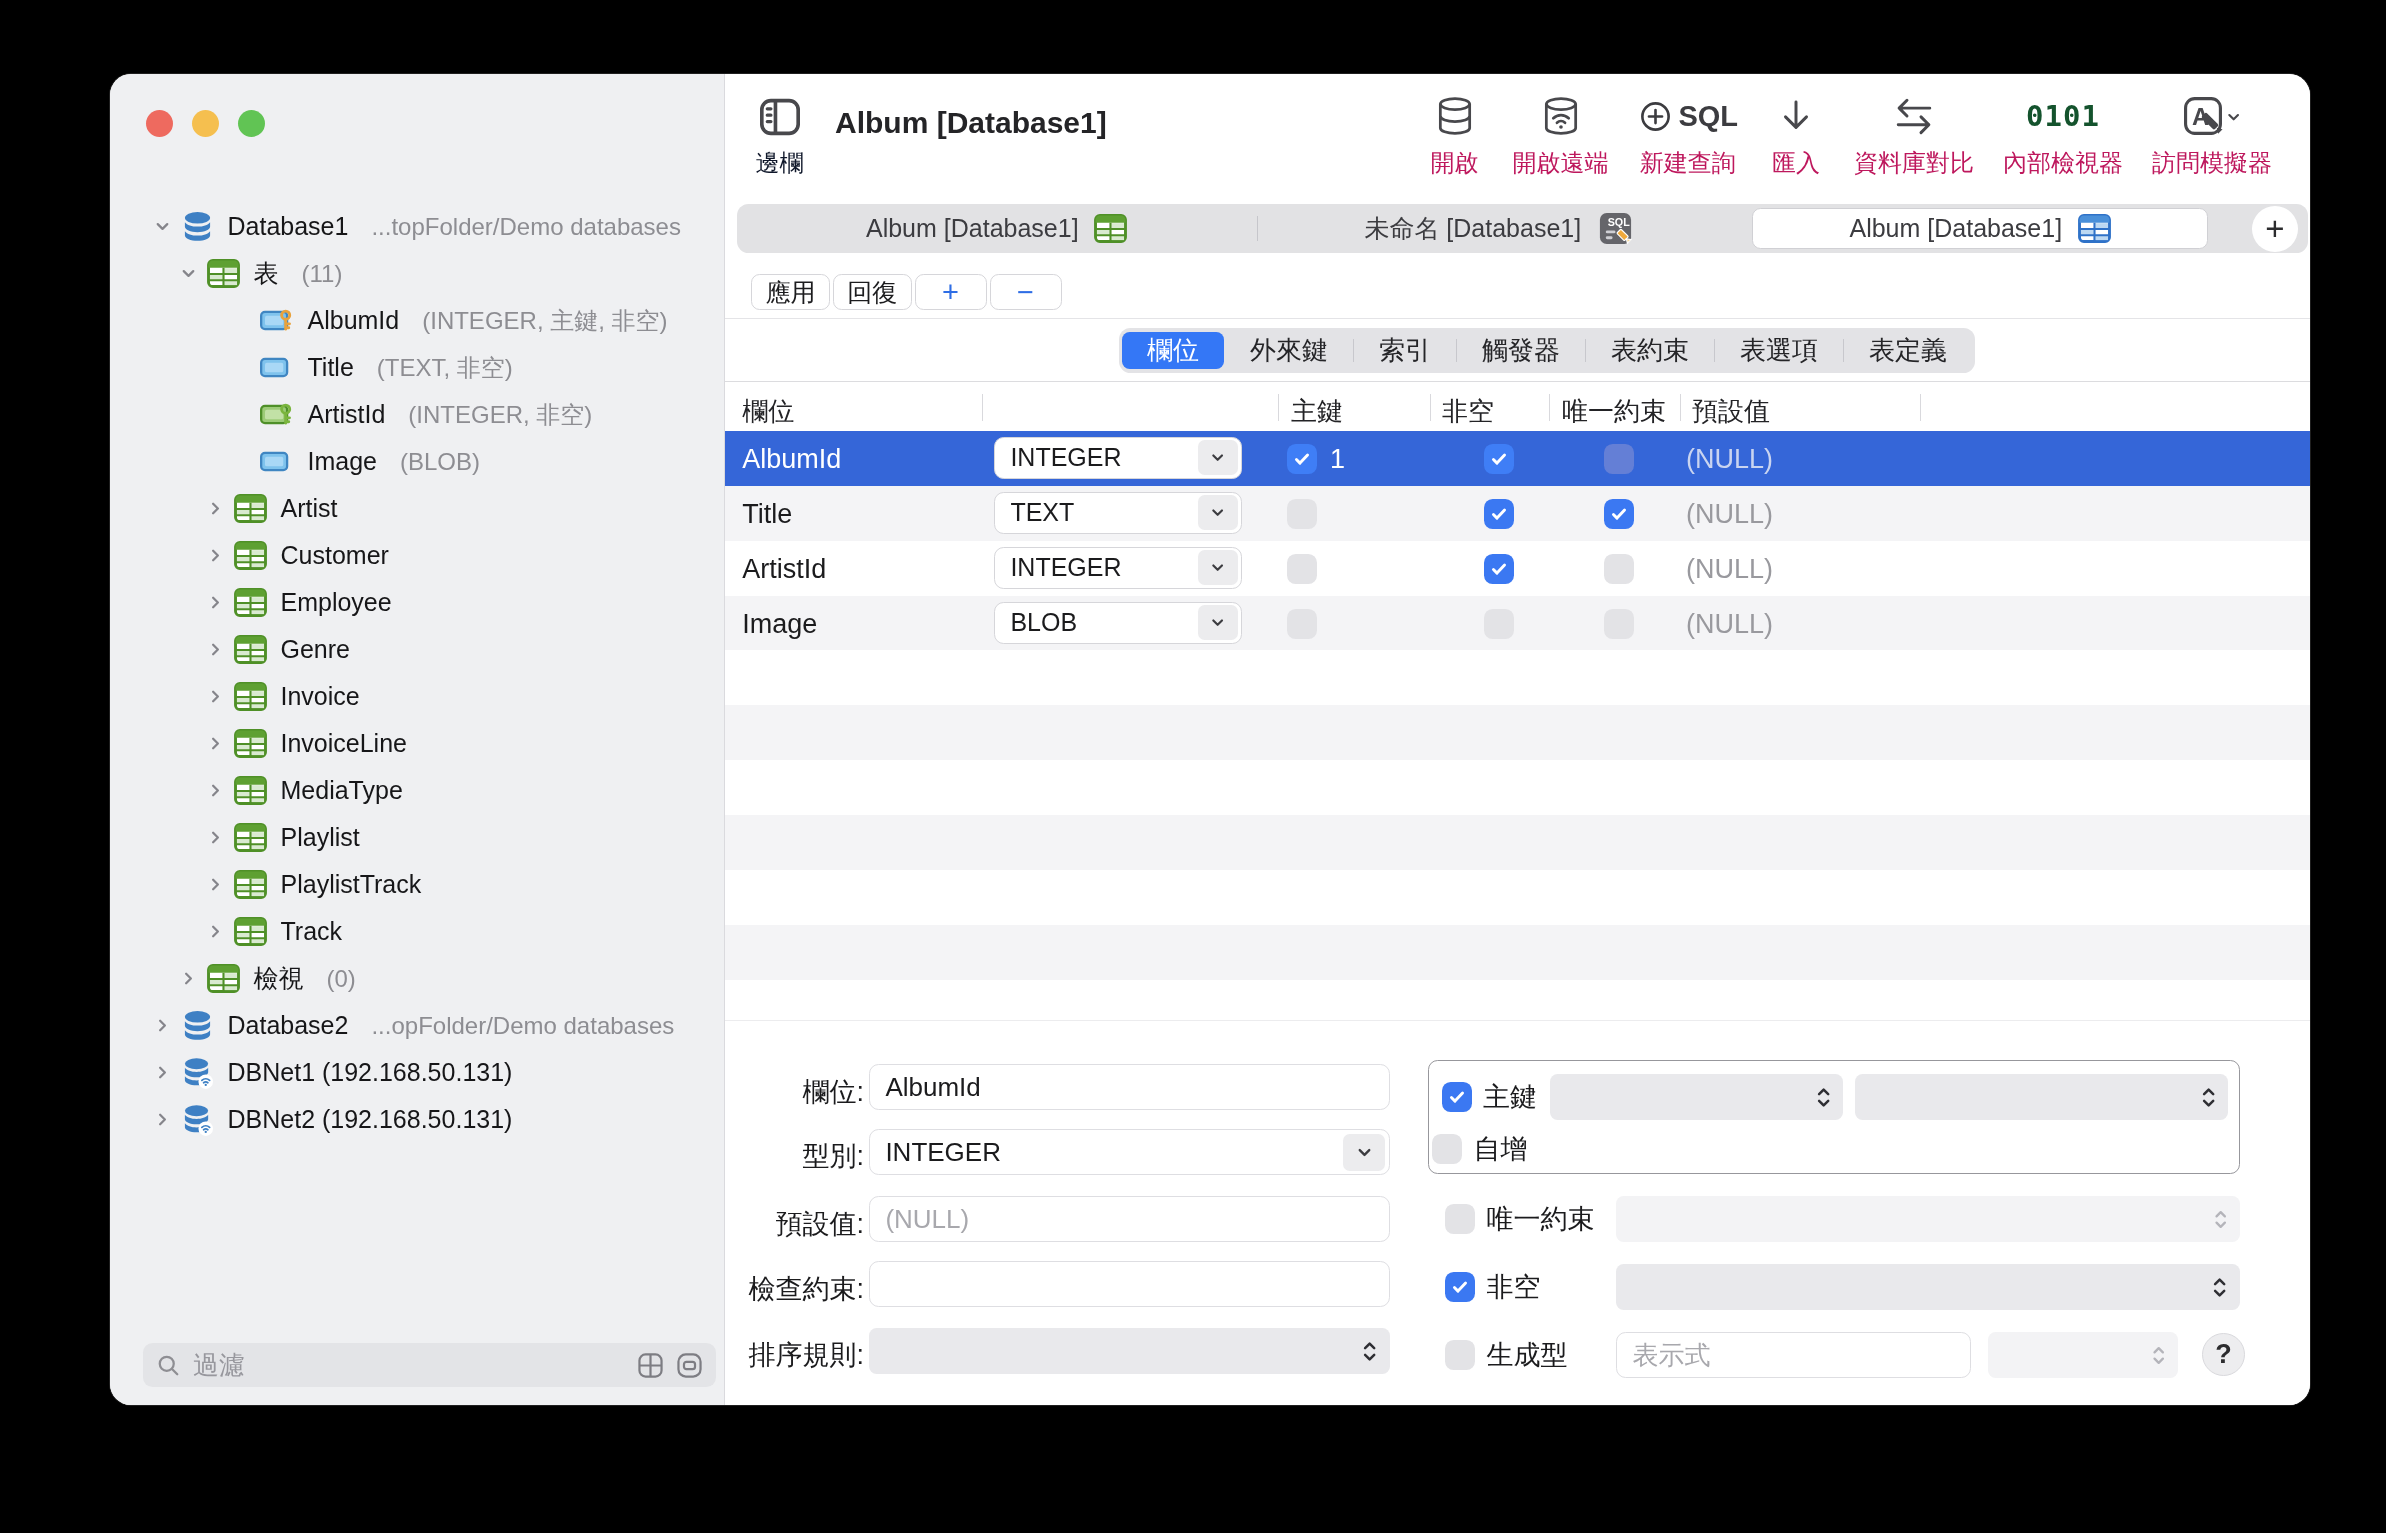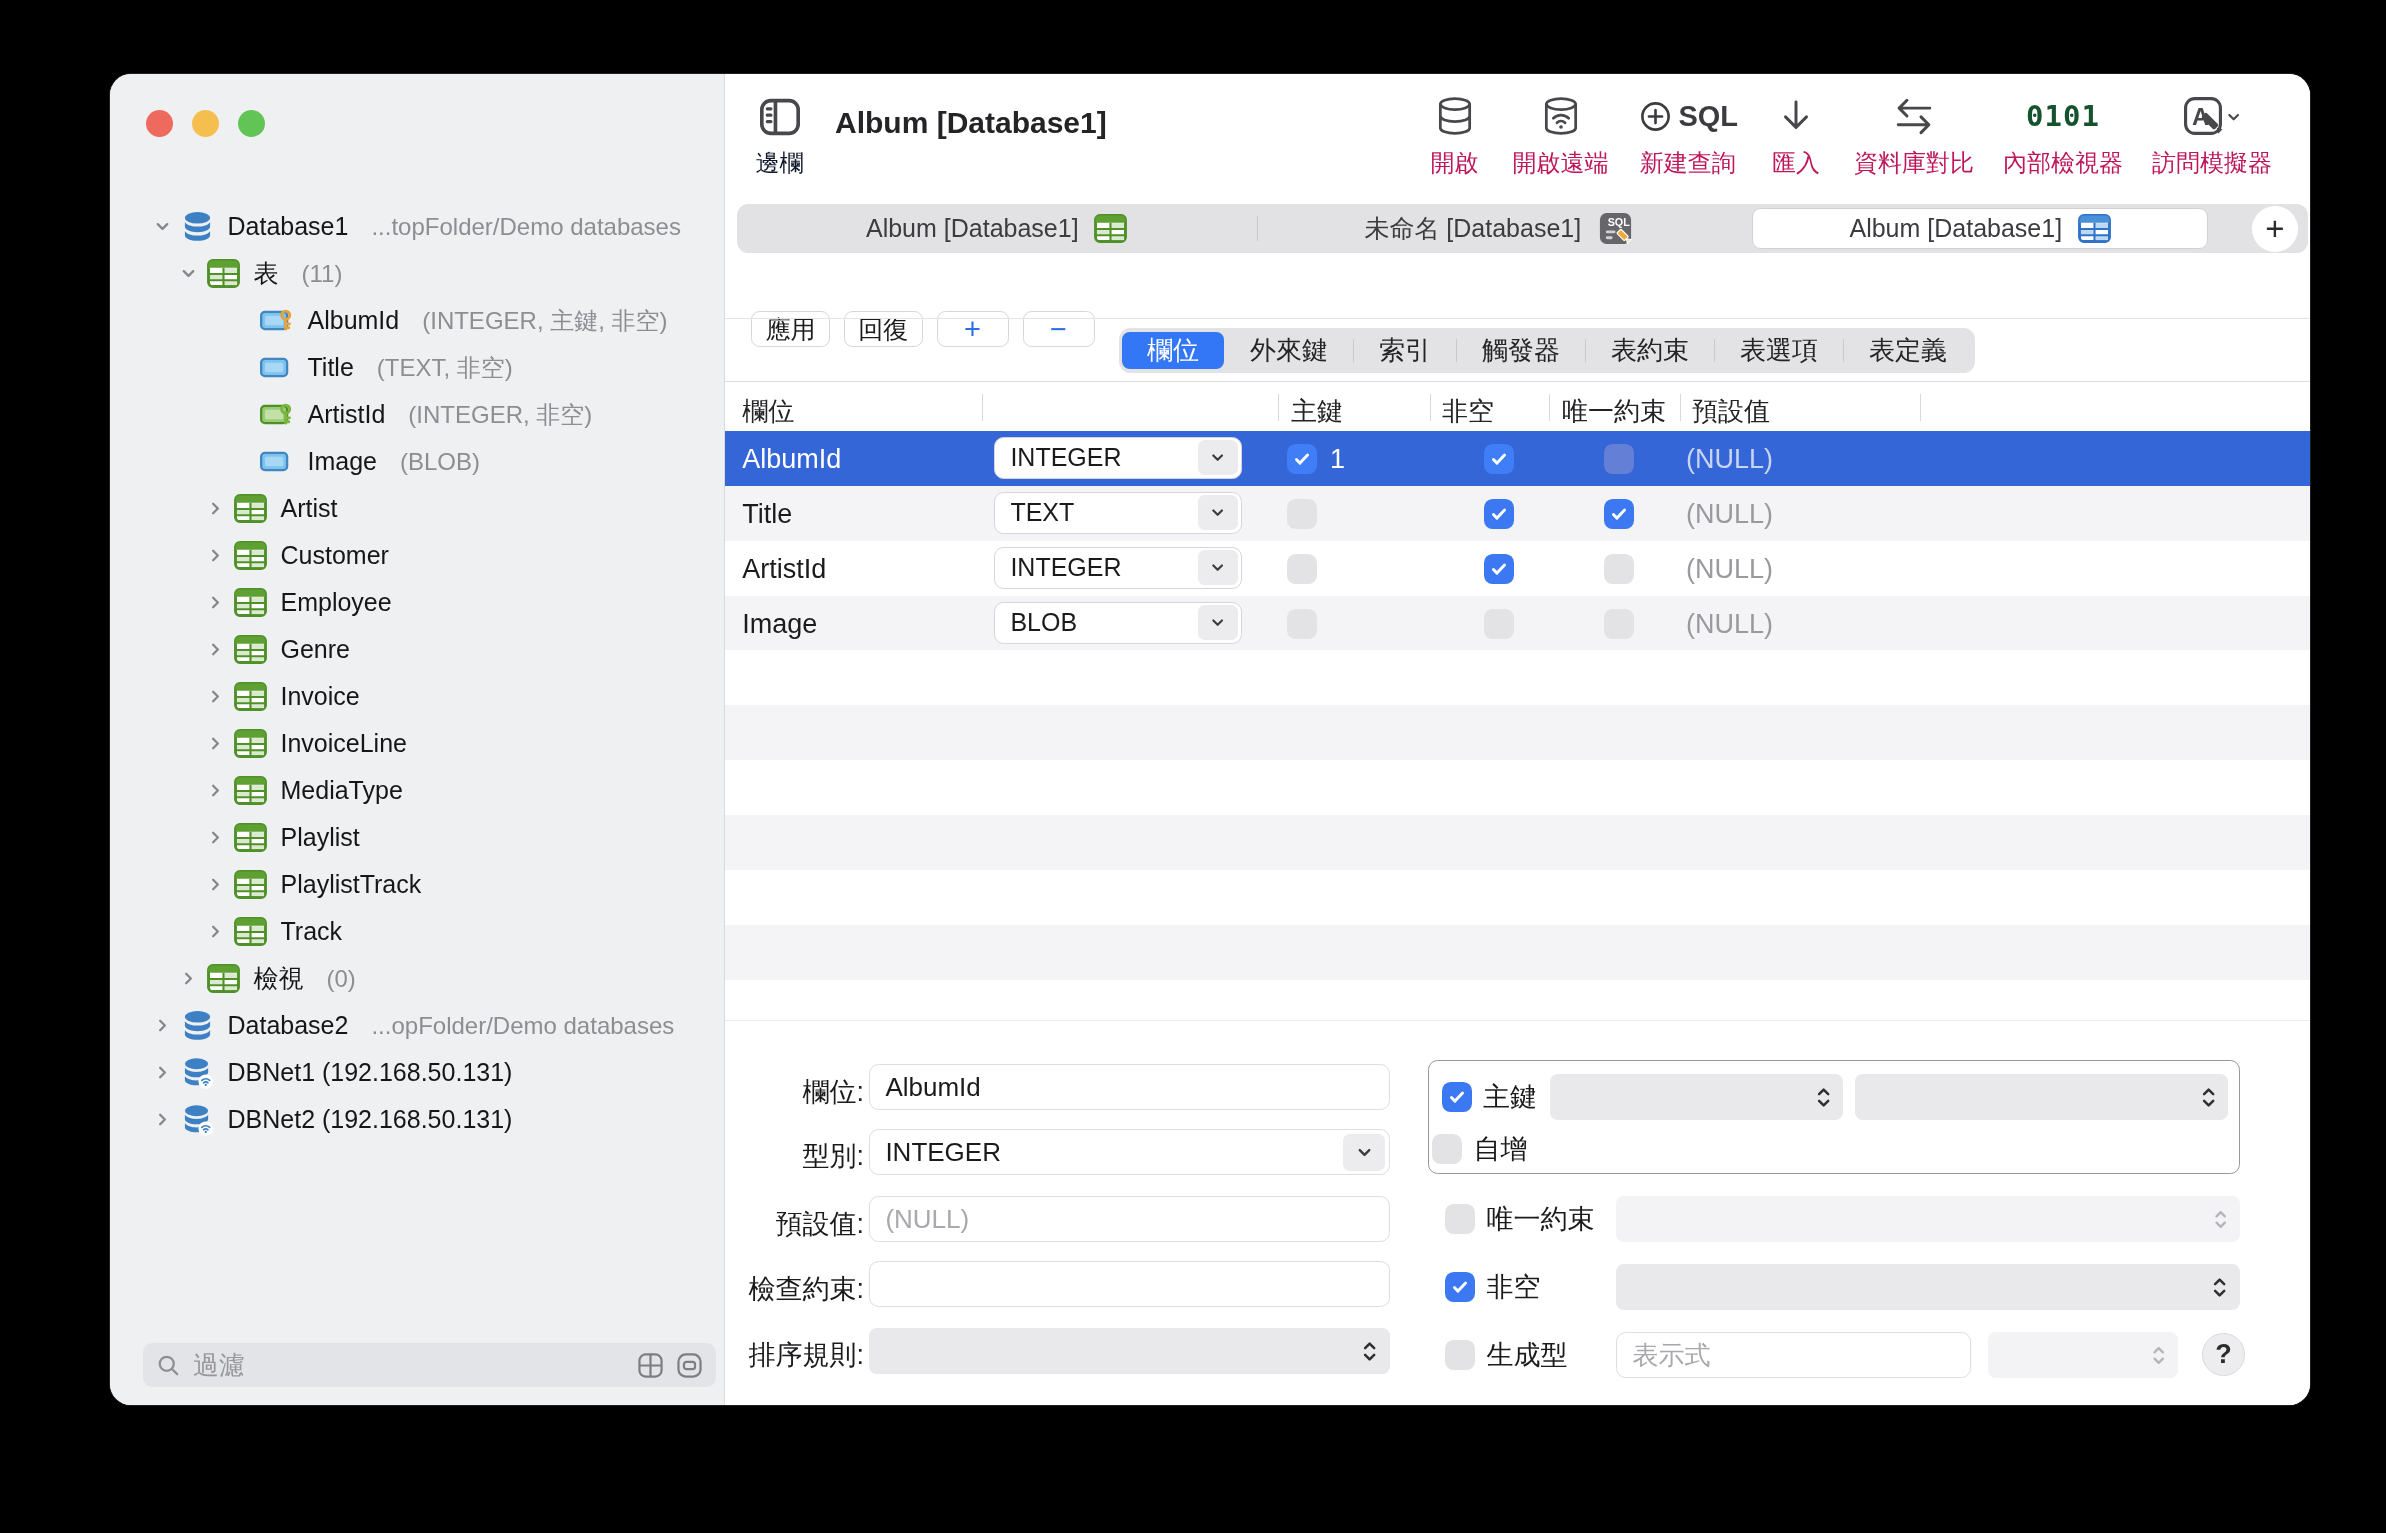--- a/index.html
+++ b/index.html
@@ -41,21 +41,21 @@
   .sqlplus{display:flex;align-items:center;gap:5.8px;font-size:29px;font-weight:700;color:#3c3c40;}
   
   .tabstrip{position:absolute;left:11.5px;top:130px;width:1571px;height:49px;background:#e2e2e4;border-radius:11.5px;
             display:flex;align-items:center;}
   .tabseg{display:flex;align-items:center;justify-content:center;gap:15.4px;font-size:25px;color:#3c3c40;height:100%;}
   .tabdiv{width:1px;height:25px;background:#c6c6cb;flex:0 0 1px;}
   .tab-active{background:#fff;border:1px solid #d0d0d4;border-radius:8.6px;height:41px;margin:0 0 0 11.5px;box-sizing:border-box;}
   .plusbtn{margin-left:auto;margin-right:9.6px;width:46px;height:46px;border-radius:50%;background:#fff;display:flex;align-items:center;
            justify-content:center;font-size:33px;color:#2c2c2e;font-weight:400;}
   
-  .actrow{position:absolute;left:26px;top:200px;display:flex;gap:14px;margin-top:37px;}
+  .actrow{position:absolute;left:26px;top:200px;display:flex;gap:3px;}
   .btn{height:36px;min-width:72px;padding:0 13.4px;border-radius:8.6px;background:#fff;border:1.4px solid #d6d6da;
        display:flex;align-items:center;justify-content:center;font-size:25px;color:#1c1c1e;box-sizing:border-box;}
   .btn.blue{color:#2e6de5;font-size:29px;font-weight:500;}
   .hline{position:absolute;left:0;width:1585px;height:1px;background:#e4e4e7;}
   
   .segmented{position:absolute;left:394px;top:254px;height:45px;background:#e3e3e6;border-radius:11.5px;display:flex;
              align-items:center;padding:0 2.9px;box-sizing:border-box;}
   .seg{padding:0 25px;height:37px;display:flex;align-items:center;font-size:26px;color:#252528;border-radius:7.7px;white-space:nowrap;}
   .seg.sel{background:#3477f6;color:#fff;}
   .segsep{width:1px;height:23px;background:#c8c8cd;}

